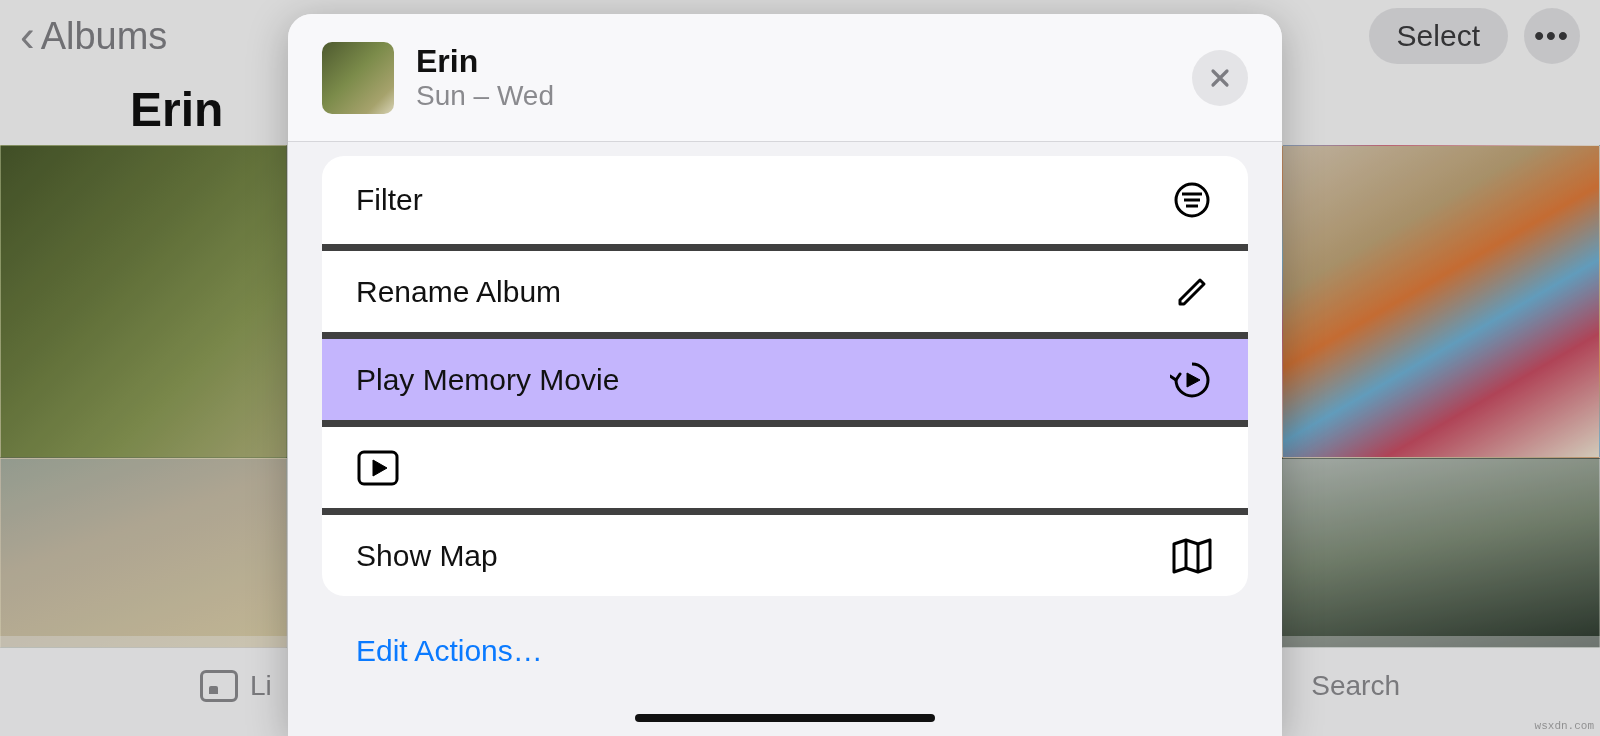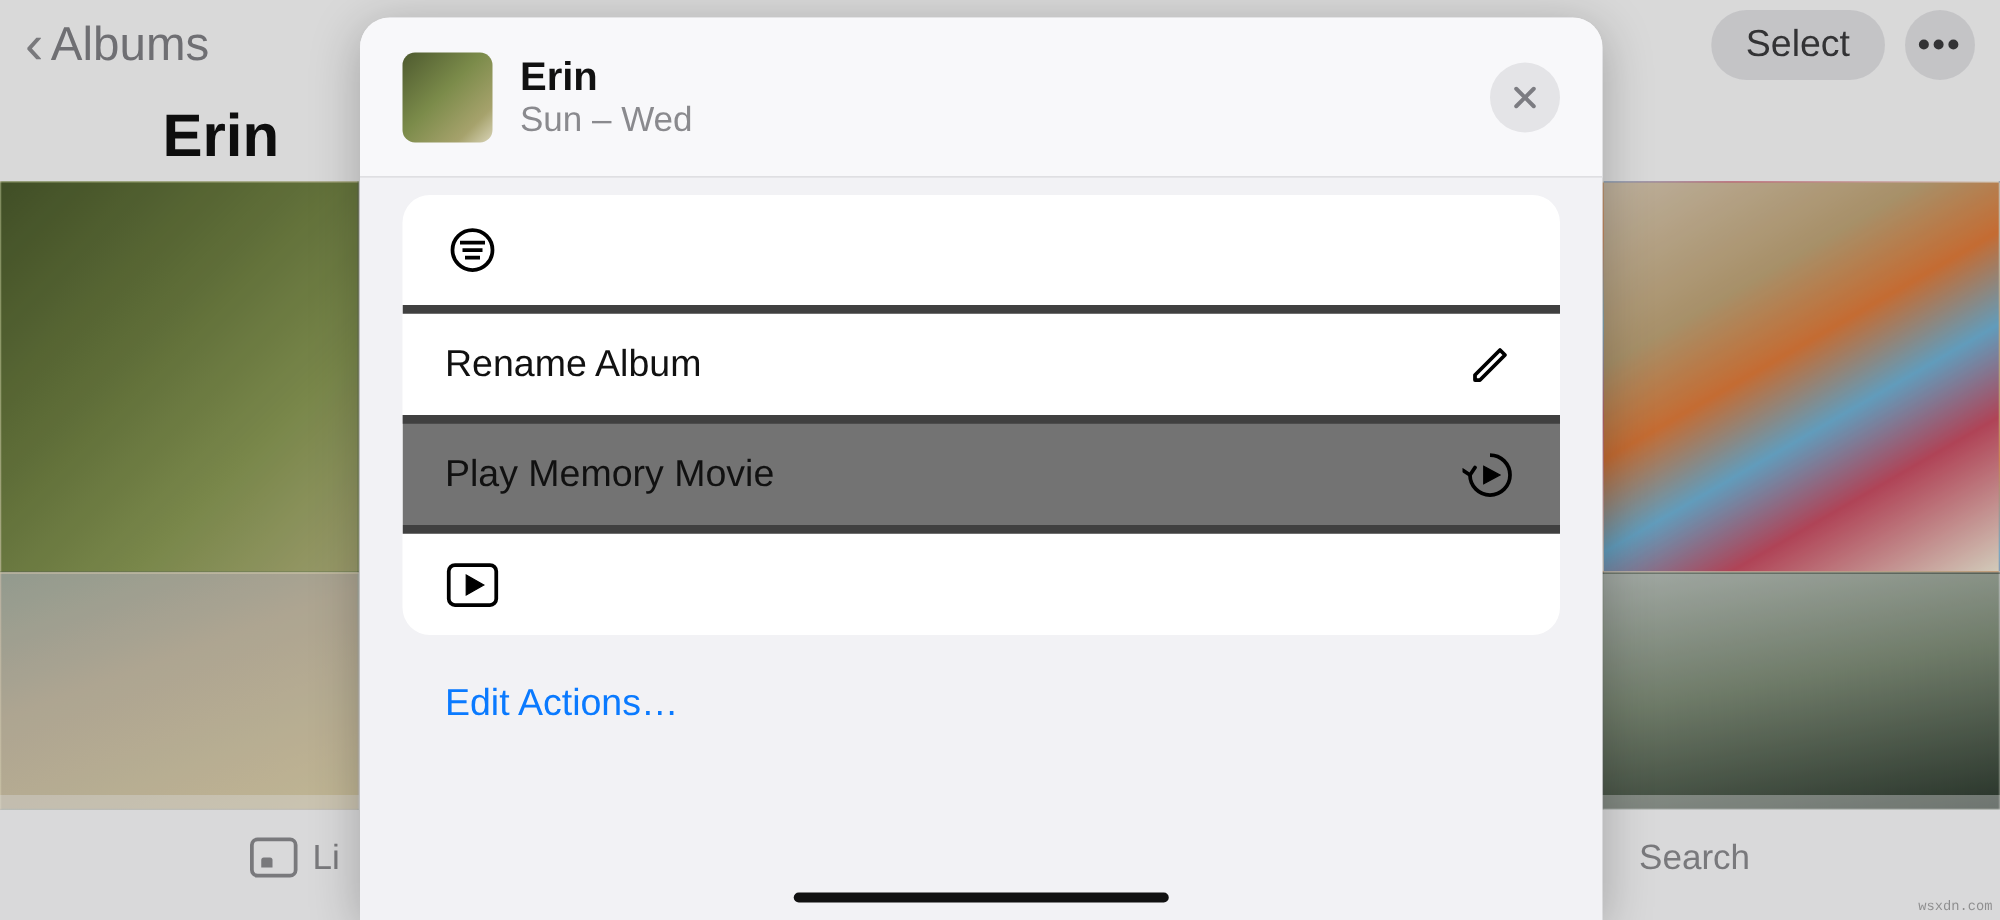--- a/index.html
+++ b/index.html
@@ -41,21 +41,21 @@
   .sheet-thumb { width:72px; height:72px; border-radius:10px; background:linear-gradient(135deg,#4e5a2f 0%, #7b8b4a 45%, #a6a26c 80%, #d9d4b8 100%); flex:none; }
   .sheet-titles { flex:1; }
   .sheet-title { font-size:32px; font-weight:700; color:#111; line-height:1.15;}
   .sheet-subtitle { font-size:28px; color:#8a8a8e; line-height:1.15;}
   .close-btn { width:56px; height:56px; border-radius:50%; background:#e4e4e7; display:flex; align-items:center; justify-content:center; flex:none; }
   .close-btn svg { width:24px; height:24px; }
   
   .action-list { margin:14px 34px 0 34px; background:#fff; border-radius:22px; overflow:hidden; }
   .action-row { height:88px; display:flex; align-items:center; padding:0 34px; font-size:30px; color:#111; border-top:7px solid #404040; }
   .action-row:first-child { border-top:none; }
-  .action-row.highlighted { background:#737373; }
+  .action-row.highlighted { background:#c4b5fd; }
   .action-label { flex:1; }
   .action-icon { width:44px; display:flex; align-items:center; justify-content:center; }
   .action-icon svg { stroke:#000; fill:none; }
   
   .edit-actions { padding:38px 86px 0 68px; }
   .edit-actions-text { font-size:30px; color:#0a7aff; }
   
   .home-indicator { position:absolute; bottom:14px; left:50%; transform:translateX(-50%); width:300px; height:8px; border-radius:4px; background:#111; }
   
   .watermark { position:absolute; right:6px; bottom:4px; font-size:11px; color:rgba(0,0,0,0.35); font-family:Liberation Mono, monospace;margin-left:20px;}
@@ -109,20 +109,21 @@
     <div class="close-btn">
       <svg viewBox="0 0 24 24">
           <path d="M5 5 L19 19 M19 5 L5 19" stroke="#7c7c82" stroke-width="3.2" stroke-linecap="round"></path>
         </svg>
     </div>
   </div>
 
   <div class="action-list">
 
     <div class="action-row">
+      <span class="action-label">Filter</span>
       <span class="action-icon">
         <svg width="40" height="40" viewBox="0 0 40 40">
             <circle cx="20" cy="20" r="16" stroke-width="3"></circle>
             <line x1="10" y1="14" x2="30" y2="14" stroke-width="3"></line>
             <line x1="12" y1="20" x2="28" y2="20" stroke-width="3"></line>
             <line x1="14" y1="26" x2="26" y2="26" stroke-width="3"></line>
           </svg>
       </span>
     </div>
 
@@ -148,20 +149,30 @@
 
     <div class="action-row">
       <span class="action-icon">
         <svg width="44" height="38" viewBox="0 0 44 38">
             <rect x="3" y="3" width="38" height="32" rx="5" stroke-width="3"></rect>
             <polygon points="17,11 17,27 31,19" fill="#000"></polygon>
           </svg>
       </span>
     </div>
 
+    <div class="action-row">
+      <span class="action-label">Show Map</span>
+      <span class="action-icon">
+        <svg width="44" height="40" viewBox="0 0 44 40">
+            <path d="M4 8 L16 4 L28 8 L40 4 L40 32 L28 36 L16 32 L4 36 Z" stroke-width="3" stroke-linejoin="round"></path>
+            <line x1="16" y1="4" x2="16" y2="32" stroke-width="3"></line>
+            <line x1="28" y1="8" x2="28" y2="36" stroke-width="3"></line>
+          </svg>
+      </span>
+    </div>
 
   </div>
 
   <div class="edit-actions">
     <span class="edit-actions-text">Edit Actions…</span>
   </div>
 
   <div class="home-indicator"></div>
 </div>
 

